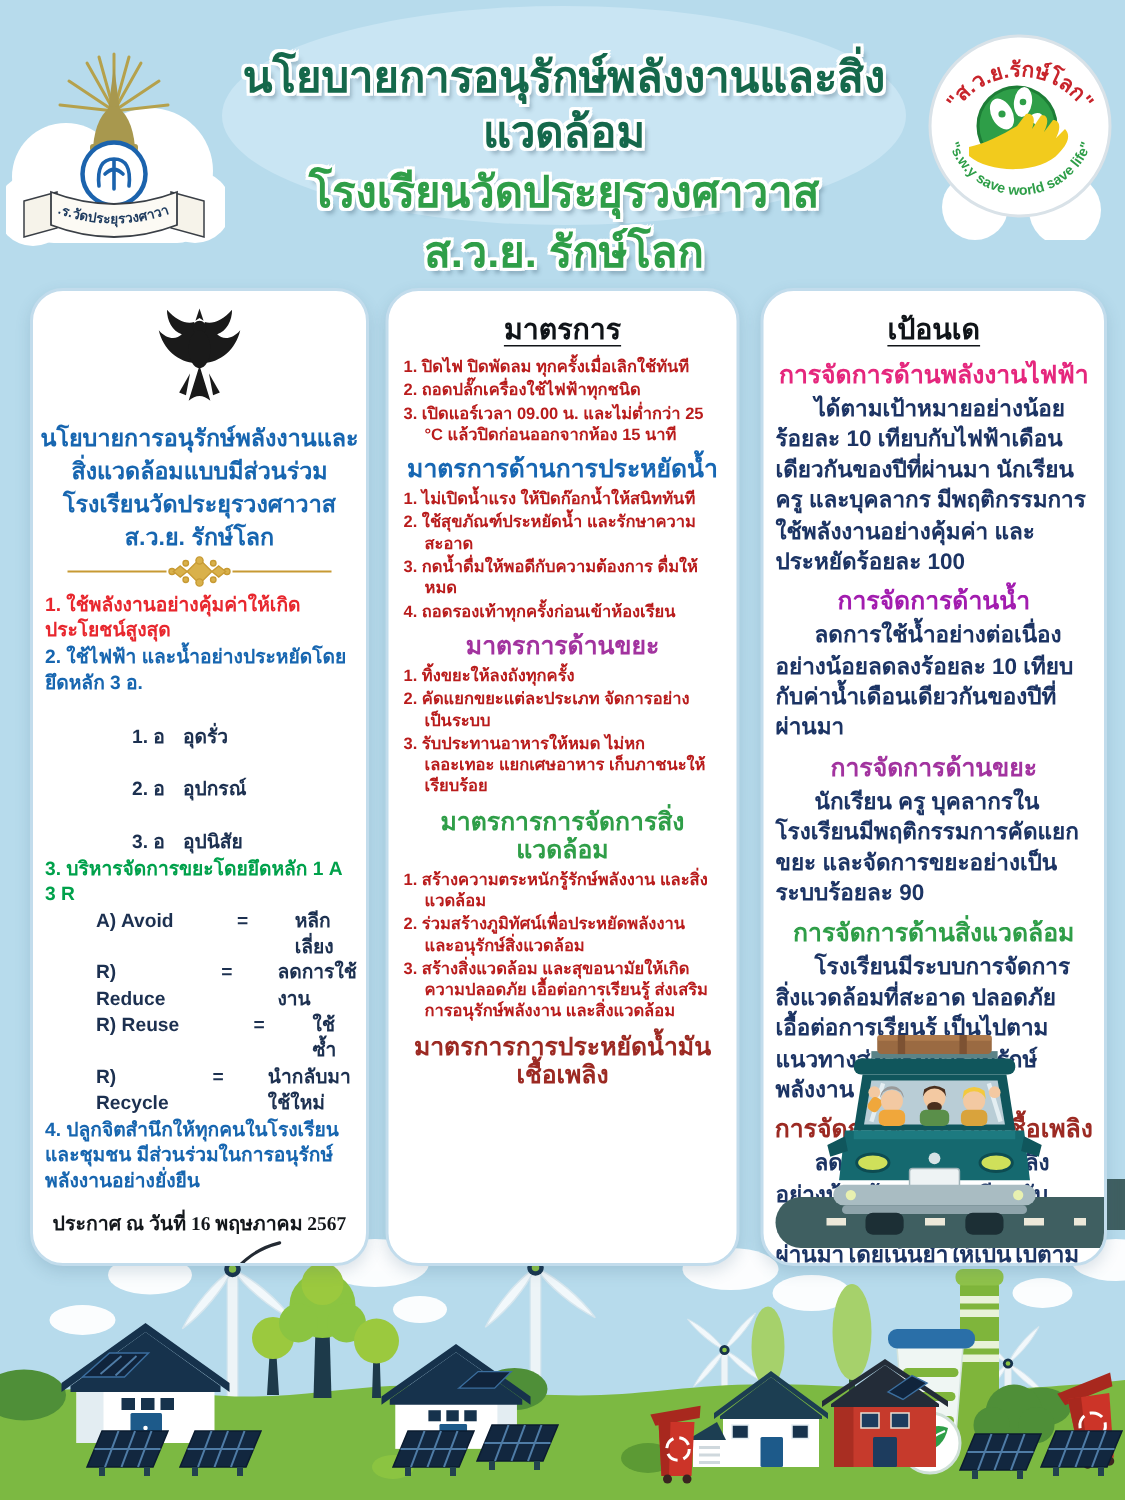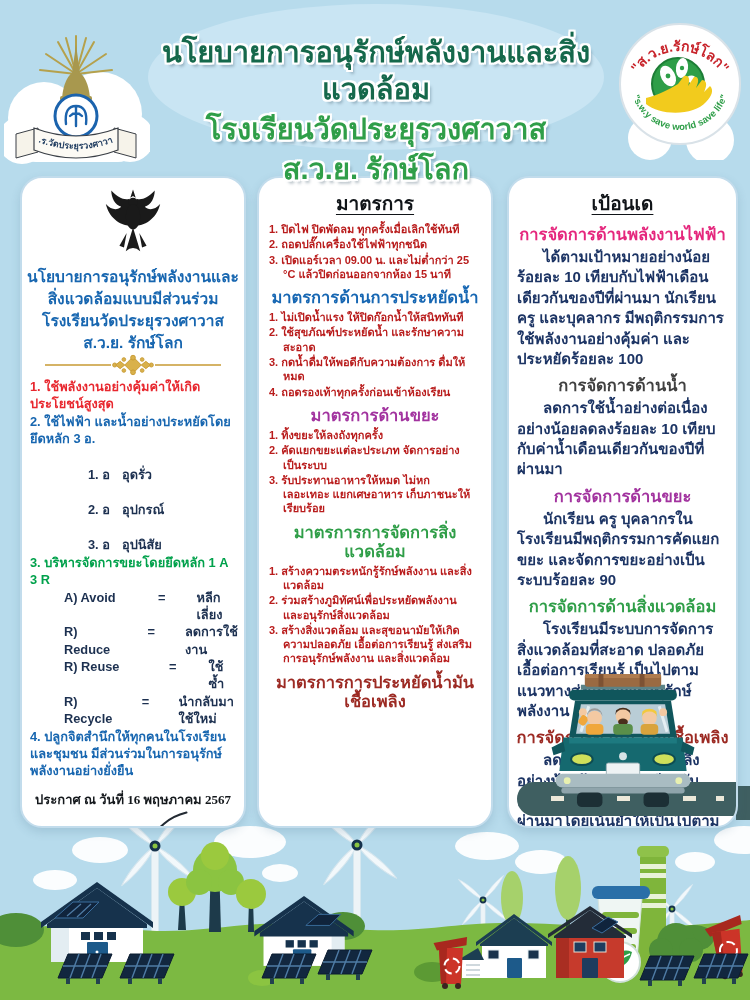--- a/index.html
+++ b/index.html
@@ -10,21 +10,21 @@
   .title-block{position:absolute;left:130px;top:34px;width:492px;text-align:center;z-index:3;}
   .title-line{font-weight:bold;line-height:1.28;
     text-shadow:-2px -2px 0 #fff,2px -2px 0 #fff,-2px 2px 0 #fff,2px 2px 0 #fff,0 -2px 0 #fff,0 2px 0 #fff,-2px 0 0 #fff,2px 0 0 #fff,3px 4px 3px rgba(40,70,90,.35);}
   .t1{font-size:29px;color:#15684b;}
   .t2{font-size:29px;color:#2f9e48;margin-top:3px;}
   .t3{font-size:29px;color:#2f9e48;margin-top:3px;}
   .logo{position:absolute;z-index:2;}
   .logo-school{left:4px;top:22px;}
   .logo-swy{left:616px;top:20px;}
   
-  .card{position:absolute;top:176px;height:652px;background:#fff;border:2px solid #c2dcec;border-radius:22px;
+  .card{position:absolute;top:192px;height:652px;background:#fff;border:2px solid #c2dcec;border-radius:22px;
     box-shadow:0 4px 10px rgba(60,100,130,.18);box-sizing:border-box;overflow:hidden;z-index:2;}
   .card-left{left:20px;width:226px;}
   .card-mid{left:257px;width:236px;}
   .card-right{left:507px;width:231px;}
   .card-title{margin:10px 0 4px;text-align:center;font-size:19px;font-weight:bold;color:#101418;
     text-decoration:underline;text-underline-offset:4px;}
   .m-head{margin:7px 4px 3px;text-align:center;font-size:16.5px;font-weight:bold;line-height:1.15;}
   .m-item{margin:1px 16px 1px 10px;font-size:11px;font-weight:bold;color:#b91c1c;line-height:1.3;
     padding-left:14px;text-indent:-14px;}
   .g-par{margin:2px 8px 3px;font-size:15px;font-weight:bold;color:#1c3464;line-height:1.36;text-indent:26px;}
@@ -238,21 +238,21 @@
     <p class="m-item">2. ร่วมสร้างภูมิทัศน์เพื่อประหยัดพลังงาน และอนุรักษ์สิ่งแวดล้อม</p>
     <p class="m-item">3. สร้างสิ่งแวดล้อม และสุขอนามัยให้เกิดความปลอดภัย เอื้อต่อการเรียนรู้ ส่งเสริมการอนุรักษ์พลังงาน และสิ่งแวดล้อม</p>
     <h3 class="m-head" style="color: rgb(156, 42, 35);">มาตรการการประหยัดน้ำมันเชื้อเพลิง</h3>
 
   </section>
 
   <section class="card card-right">
     <h2 class="card-title">เป้อนเด</h2>
     <h3 class="m-head" style="color: rgb(229, 39, 125);">การจัดการด้านพลังงานไฟฟ้า</h3>
     <p class="g-par">ได้ตามเป้าหมายอย่างน้อยร้อยละ 10 เทียบกับไฟฟ้าเดือนเดียวกันของปีที่ผ่านมา นักเรียน ครู และบุคลากร มีพฤติกรรมการใช้พลังงานอย่างคุ้มค่า และประหยัดร้อยละ 100</p>
-    <h3 class="m-head" style="color: #404040;">การจัดการด้านน้ำ</h3>
+    <h3 class="m-head" style="color: #a21caf;">การจัดการด้านน้ำ</h3>
     <p class="g-par">ลดการใช้น้ำอย่างต่อเนื่องอย่างน้อยลดลงร้อยละ 10 เทียบกับค่าน้ำเดือนเดียวกันของปีที่ผ่านมา</p>
     <h3 class="m-head" style="color: rgb(162, 51, 159);">การจัดการด้านขยะ</h3>
     <p class="g-par">นักเรียน ครู บุคลากรในโรงเรียนมีพฤติกรรมการคัดแยกขยะ และจัดการขยะอย่างเป็นระบบร้อยละ 90</p>
     <h3 class="m-head" style="color: rgb(47, 158, 72);">การจัดการด้านสิ่งแวดล้อม</h3>
     <p class="g-par">โรงเรียนมีระบบการจัดการสิ่งแวดล้อมที่สะอาด ปลอดภัย เอื้อต่อการเรียนรู้ เป็นไปตามแนวทางส่งเสริมการอนุรักษ์พลังงาน</p>
     <h3 class="m-head" style="color: rgb(156, 42, 35);">การจัดการด้านน้ำมันเชื้อเพลิง</h3>
     <p class="g-par">ลดการใช้น้ำมันเชื้อเพลิงอย่างน้อยร้อยละ 10 เทียบกับค่าน้ำมันเดือนเดียวกันของปีที่ผ่านมาโดยเน้นย้ำให้เป็นไปตามมาตรการการประหยัดน้ำมัน</p>
 
     <div class="car-zone">
       <div class="road">

